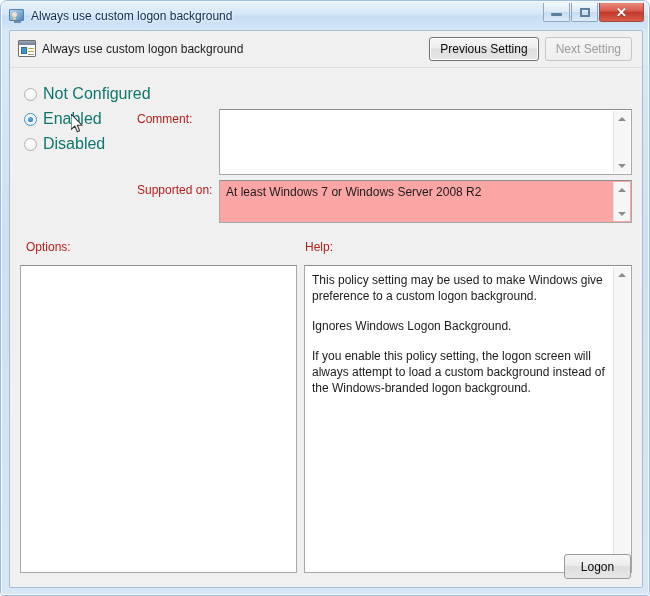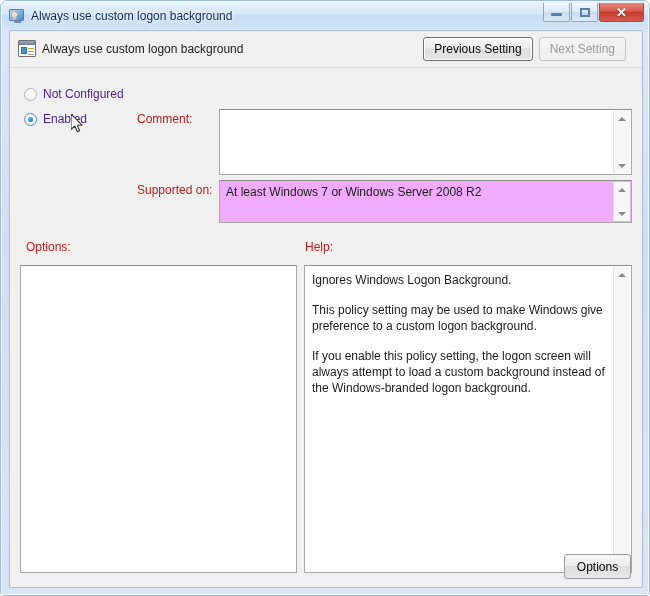--- a/index.html
+++ b/index.html
@@ -138,21 +138,21 @@
   }
   .policy-title {
     position: absolute;
     left: 32px; top: 11px;
     font-size: 12px;
     color: #1b1b1b;
     white-space: nowrap;
   }
   .nav-buttons {
     position: absolute;
-    right: 16px; top: 6px;
+    right: 10px; top: 6px;
     display: flex;
     gap: 6px;
   }
 
   
   .btn {
     box-sizing: border-box;
     font-family: "Liberation Sans", sans-serif;
     font-size: 12px;
     color: #0b0b0b;
@@ -209,22 +209,22 @@
   }
   .radio.checked::after {
     content: "";
     position: absolute;
     left: 3px; top: 3px;
     width: 5px; height: 5px;
     border-radius: 50%;
     background: radial-gradient(circle at 40% 35%, #6fb7e8 0%, #1d74bb 80%);
   }
   .radio-label {
-    font-size: 12px;
-    color: #4c1d95;
+    font-size: 16px;
+    color: #0f766e;
     white-space: nowrap;
   }
 
   
   .field-label {
     position: absolute;
     font-size: 12px;
     color: #b91c1c;
     white-space: nowrap;
   }
@@ -235,21 +235,21 @@
 
   
   .textbox {
     position: absolute;
     box-sizing: border-box;
     background: #ffffff;
     border: 1px solid #a8a8a8;
     border-top-color: #8d8d8d;
   }
   .textbox.readonly {
-    background: #f0abfc;
+    background: #fca5a5;
   }
   .tb-comment {
     left: 209px; top: 78px;
     width: 413px; height: 66px;
   }
   .tb-supported {
     left: 209px; top: 149px;
     width: 413px; height: 43px;
   }
   .tb-options {
@@ -438,20 +438,24 @@
     </div>
 
     <div class="radio-group">
       <div class="radio-row">
         <span class="radio"></span>
         <span class="radio-label">Not Configured</span>
       </div>
       <div class="radio-row">
         <span class="radio checked"></span>
         <span class="radio-label">Enabled</span>
+      </div>
+      <div class="radio-row">
+        <span class="radio"></span>
+        <span class="radio-label">Disabled</span>
       </div>
     </div>
 
     <span class="field-label lbl-comment">Comment:</span>
     <div class="textbox tb-comment">
       <span class="tb-text"></span>
       <span class="vscroll">
         <span class="sb-arrow up">
             <span class="tri-up"></span>
           </span>
@@ -476,36 +480,36 @@
 
     <span class="field-label lbl-options">Options:</span>
     <span class="field-label lbl-help">Help:</span>
 
     <div class="textbox tb-options">
       <span class="tb-text"></span>
     </div>
 
     <div class="textbox tb-help">
       <div class="help-body">
+        <p>This policy setting may be used to make Windows give preference to a custom logon background.</p>
         <p>Ignores Windows Logon Background.</p>
-        <p>This policy setting may be used to make Windows give preference to a custom logon background.</p>
         <p>If you enable this policy setting, the logon screen will always attempt to load a custom background instead of the Windows-branded logon background.</p>
       </div>
       <span class="vscroll">
         <span class="sb-arrow up">
             <span class="tri-up"></span>
           </span>
         <span class="sb-arrow down">
             <span class="tri-down"></span>
           </span>
       </span>
     </div>
 
     <div class="footer-buttons">
-      <span class="btn">Options</span>
+      <span class="btn">Logon</span>
     </div>
 
   </div>
 
   <span class="cursor">
     <svg width="14" height="21" viewBox="0 0 14 21">
       <polygon points="0,0 0,15.5 3.9,12 6.3,17.8 8.6,16.8 6.3,11.3 11.2,11.3" fill="#ffffff" stroke="#3a3a3a" stroke-width="1.1" stroke-linejoin="round"></polygon>
     </svg>
   </span>
 

